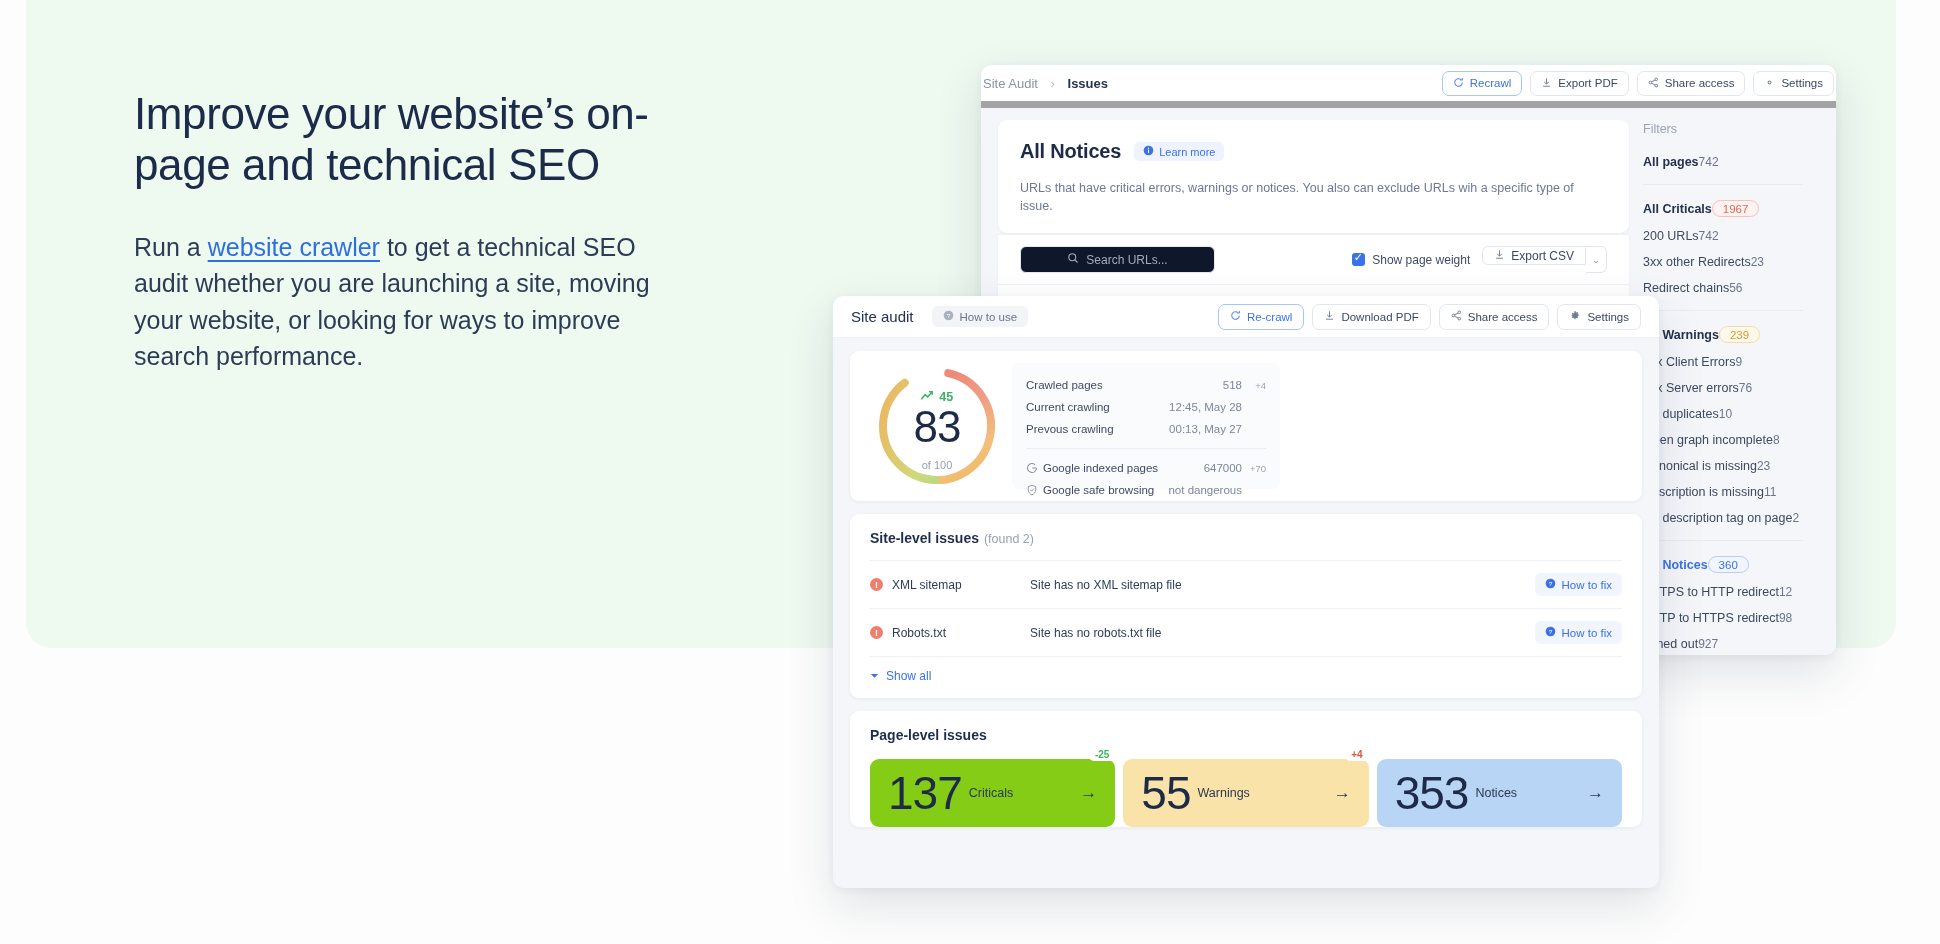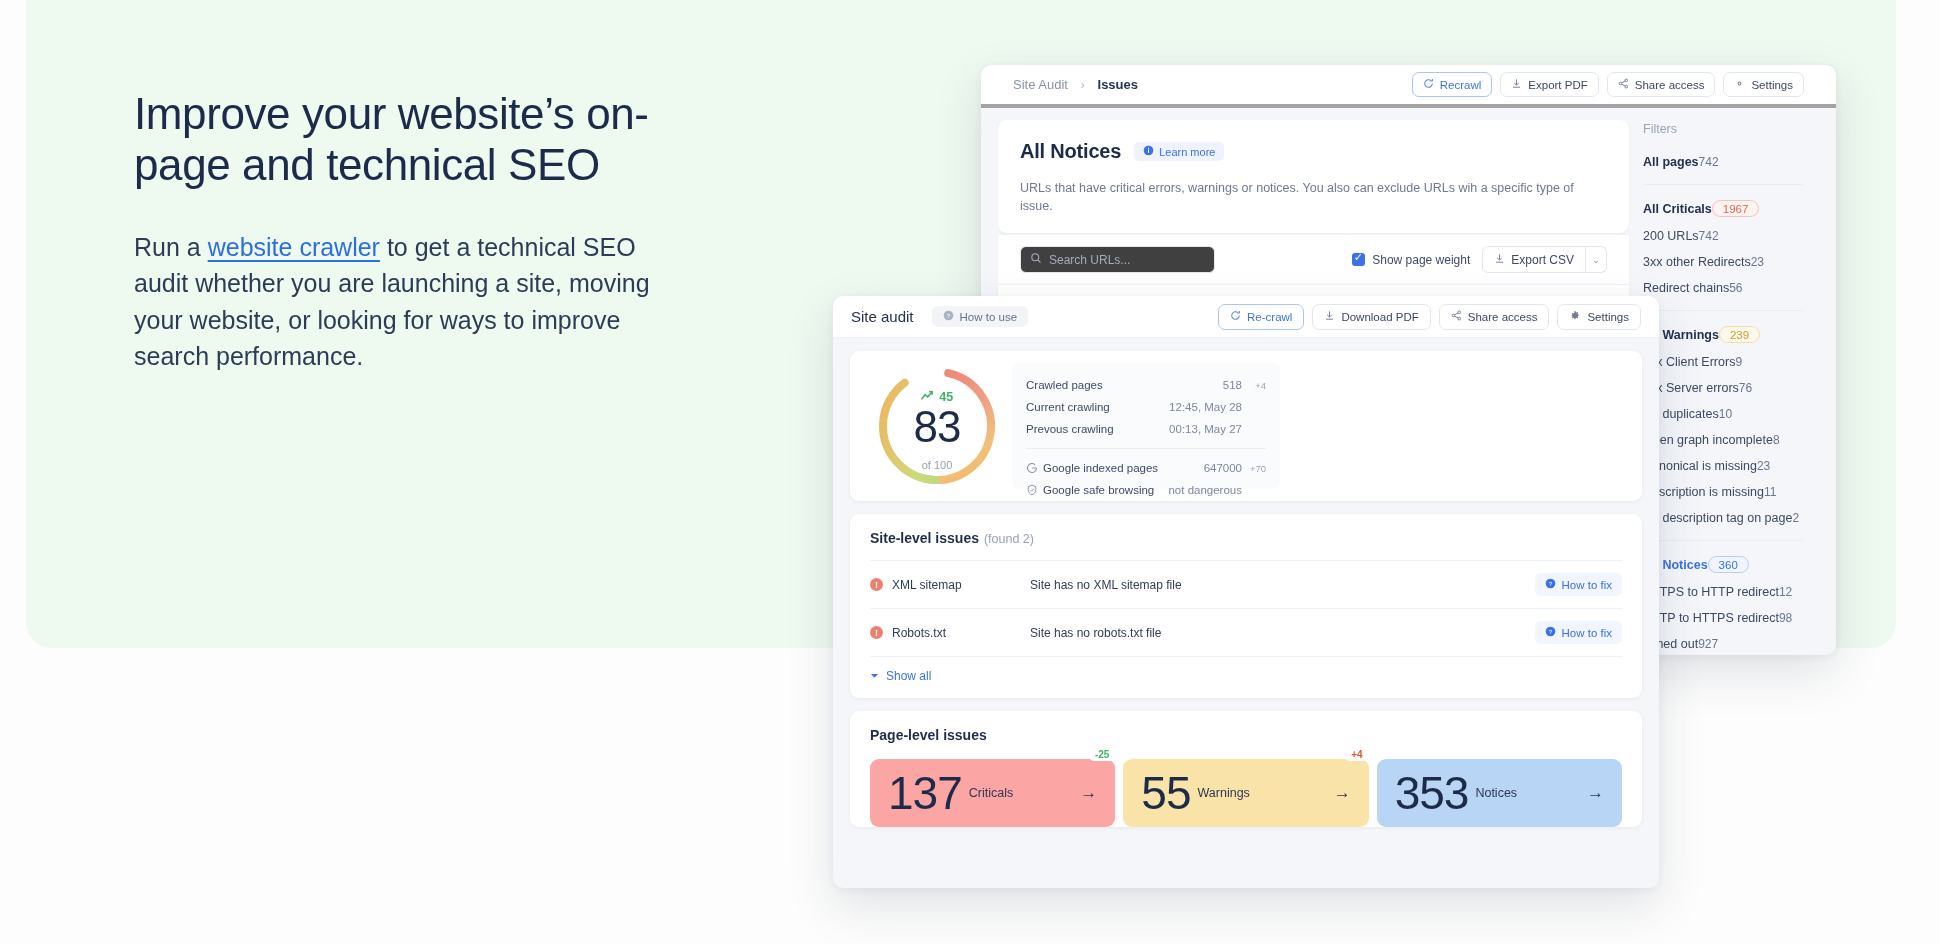--- a/index.html
+++ b/index.html
@@ -52,21 +52,21 @@
   .ic { display: inline-block; opacity: .85; }
 
   
   .win-back {
     position: absolute; left: 981px; top: 65px;
     width: 855px; height: 590px;
     background: #f4f6fa;
     border-radius: 10px;
     overflow: hidden;
   }
-  .win-back .app-topbar { height: 43px; padding: 0 32px; font-size: 13px; border-bottom: 4px solid #a3a3a3; }
+  .win-back .app-topbar { height: 43px; padding: 0 2px; font-size: 13px; border-bottom: 7px solid #a3a3a3; }
   .win-back .btn { height: 25px; padding: 0 10px; font-size: 11.5px; }
 
   .back-body { display: flex; height: 547px; }
   .back-main { width: 648px; padding: 12px 0 0 17px; }
   .notices-card {
     background: #fff; border-radius: 9px; padding: 20px 22px 18px 22px;
     box-shadow: 0 1px 3px rgba(30,41,59,.05);
   }
   .notices-head { display: flex; align-items: center; gap: 13px; }
   .notices-title { font-size: 20px; font-weight: 700; color: #1d2b48; letter-spacing: -.2px; }
@@ -78,28 +78,28 @@
   .notices-desc { margin-top: 16px; font-size: 12.5px; color: #6e7892; line-height: 1.45; }
 
   .filter-row {
     margin-top: 1px; background: #fff; border-top: 1px solid #eef1f6;
     padding: 11px 22px; display: flex; align-items: center;
     box-shadow: 0 1px 3px rgba(30,41,59,.04);
   }
   .search-box {
     display: flex; align-items: center; gap: 7px;
     width: 195px; height: 27px; border: 1px solid #e4e8ef; border-radius: 6px;
-    padding: 0 9px; color: #a3abbb; font-size: 12px; background: #404040;
+    padding: 0 9px; color: #a3abbb; font-size: 12px; background: #0f172a; justify-content: center;
   }
   .filter-right { margin-left: auto; display: flex; align-items: center; gap: 12px; }
   .chk-wrap { display: flex; align-items: center; gap: 7px; font-size: 12px; color: #3f4b66; }
   .chk { width: 13px; height: 13px; border-radius: 3px; background: #3b72e8; position: relative; }
   .chk::after { content: "✓"; position: absolute; left: 1.5px; top: -2.5px; color: #fff; font-size: 11px; }
   .split-btn { display: flex; }
-  .split-btn .btn { border-radius: 6px 0 0 6px; height: 27px; padding: 0 11px; font-size: 12px; }
+  .split-btn .btn { border-radius: 6px 0 0 6px; height: 19px; padding: 0 11px; font-size: 12px; }
   .split-btn .caret {
     width: 21px; height: 27px; border: 1px solid #e2e6ee; border-left: none;
     border-radius: 0 6px 6px 0; background: #fff; color: #8b94a7;
     display: flex; align-items: center; justify-content: center; font-size: 9px;
   }
   .url-row {
     background: #fff; border-top: 1px solid #eef1f6; padding: 12px 22px;
     display: flex; align-items: center; font-size: 12.5px; color: #39455f;
     box-shadow: 0 1px 3px rgba(30,41,59,.04);
   }
@@ -207,21 +207,21 @@
     padding-top: 12px; color: #3b72e8; font-size: 12px; width: 100%;
   }
 
   
   .page-panel { margin-top: 13px; padding: 16px 20px 0 20px; }
   .cards { display: flex; gap: 8px; margin-top: 16px; }
   .lvl-card {
     position: relative; flex: 1; height: 68px; border-radius: 9px;
     display: flex; align-items: center; padding: 0 18px;
   }
-  .lvl-card.crit { background: #fca5a5; }
+  .lvl-card.crit { background: #84cc16; }
   .lvl-card.warn { background: #fae3a8; }
   .lvl-card.note { background: #b8d5f5; }
   .lvl-num { font-size: 46px; font-weight: 400; color: #1d2b48; letter-spacing: -1px; }
   .lvl-label { font-size: 12.5px; color: #2b3852; margin-left: 7px; }
   .lvl-arrow { margin-left: auto; font-size: 17px; color: #2b3852; }
   .lvl-badge {
     position: absolute; right: 0px; top: -11px;
     background: #fff; border-radius: 5px; padding: 1px 6px;
     font-size: 10px; font-weight: 600;
   }

